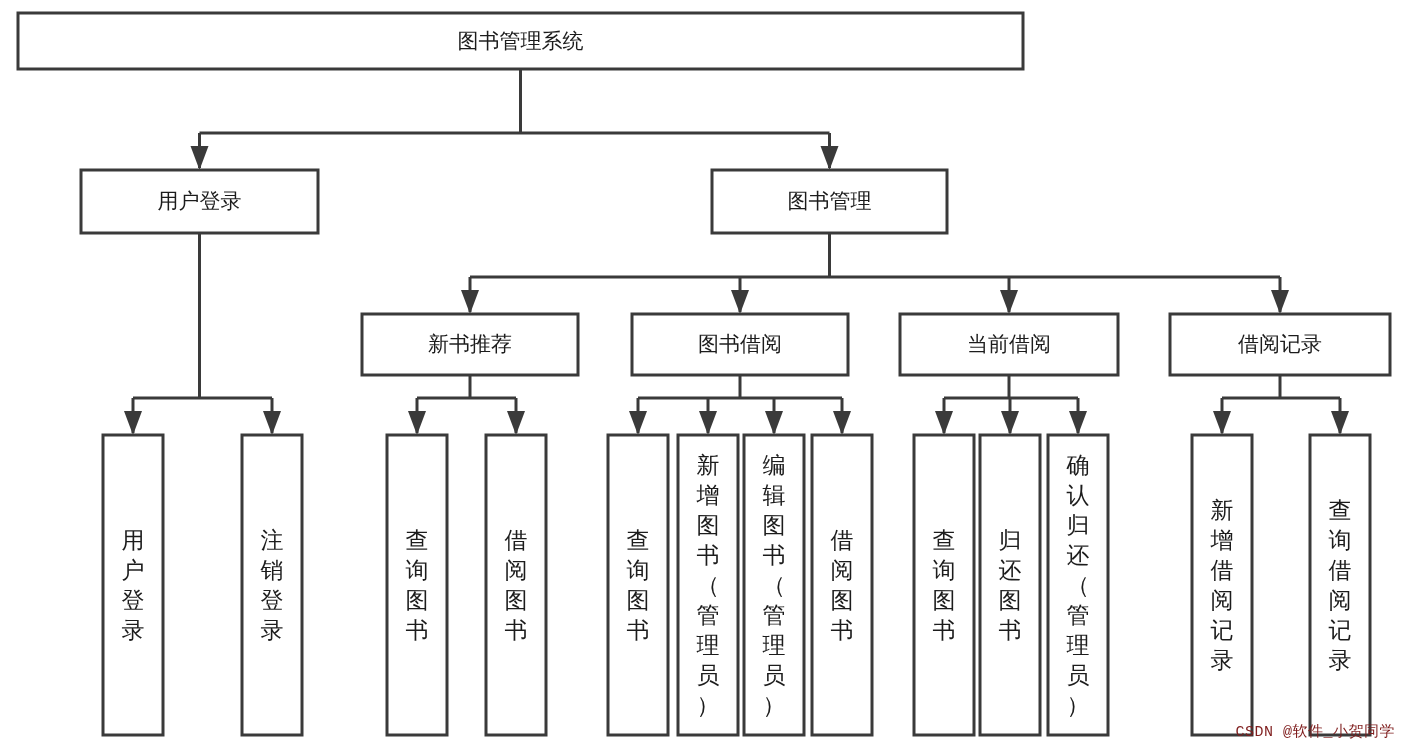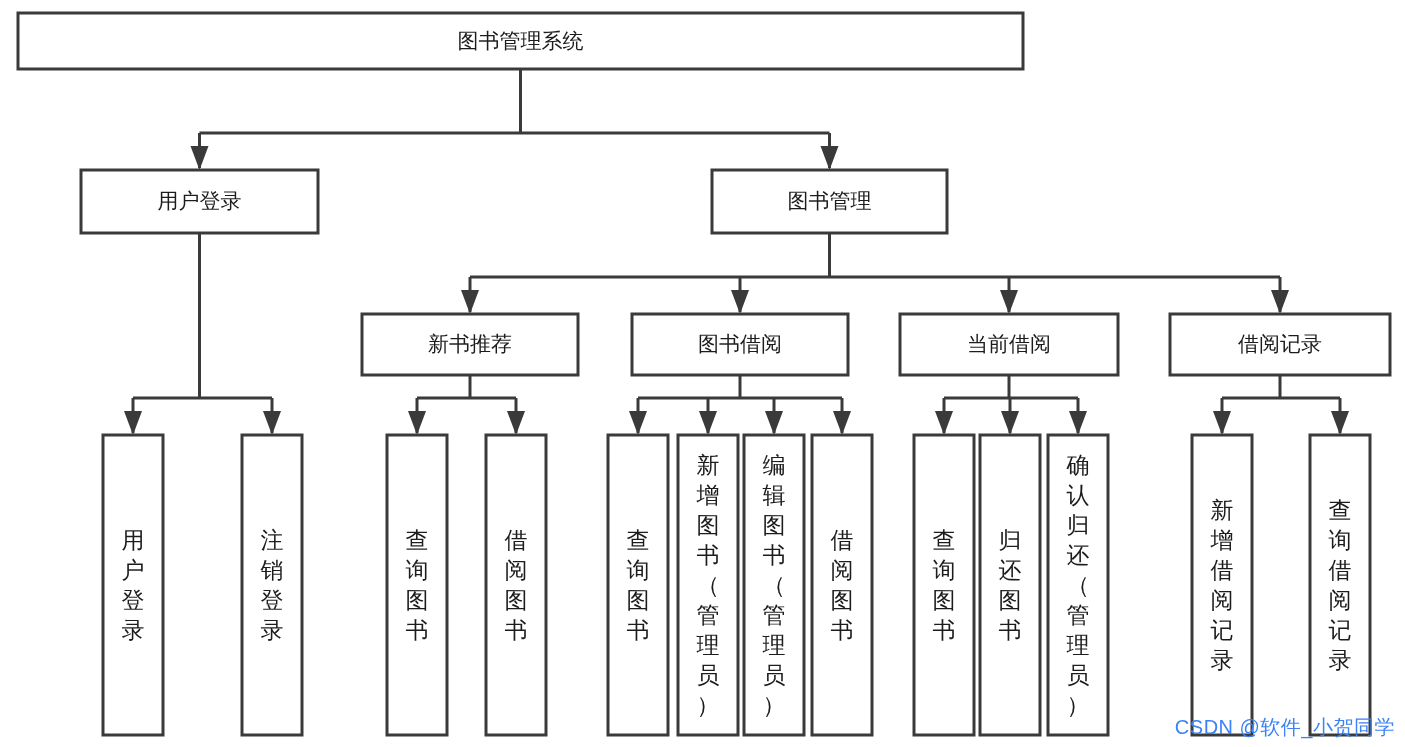--- a/index.html
+++ b/index.html
@@ -50,23 +50,23 @@
   .node-label-v {
     font-family: "Liberation Sans", "DejaVu Sans", sans-serif;
     font-size: 23px;
     fill: #1c1c1c;
     text-anchor: middle;
   }
   .watermark {
     position: absolute;
     right: 10px;
     bottom: 6px;
-    font-family: Liberation Sans, sans-serif;
-    font-size: 20px;
-    color: #3b82f6;
+    font-family: Liberation Mono, monospace;
+    font-size: 15px;
+    color: #7f1d1d;
     letter-spacing: 0.5px;
     white-space: nowrap;
     pointer-events: none;
   }
 </style>
 </head>
 <body>
 
 <div id="diagram-root">
   <svg class="flow" viewBox="0 0 1405 747" xmlns="http://www.w3.org/2000/svg">

